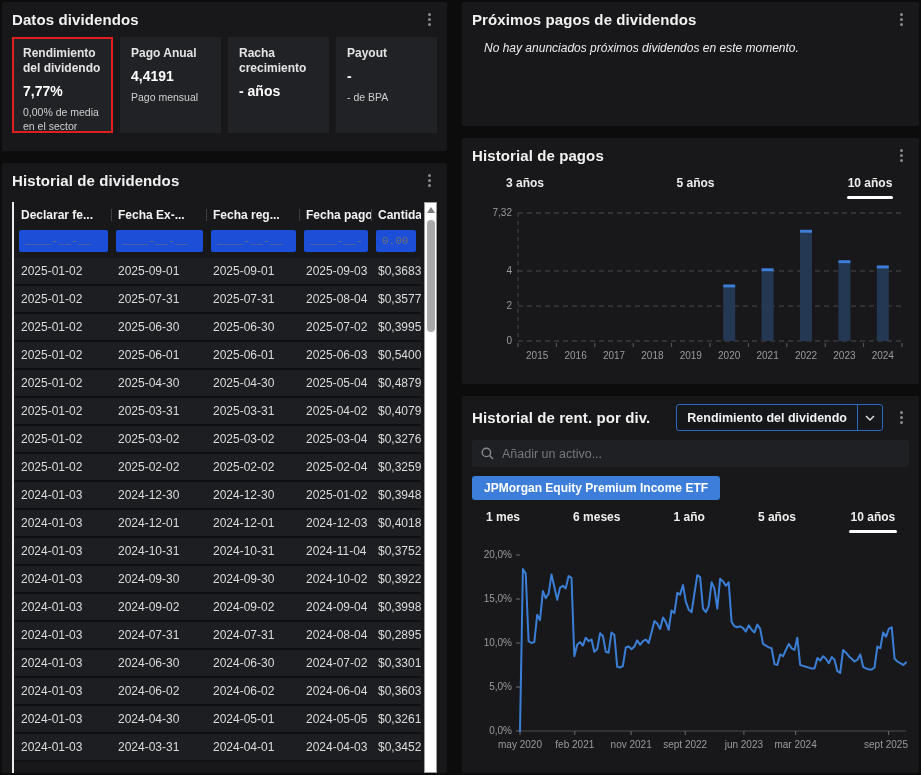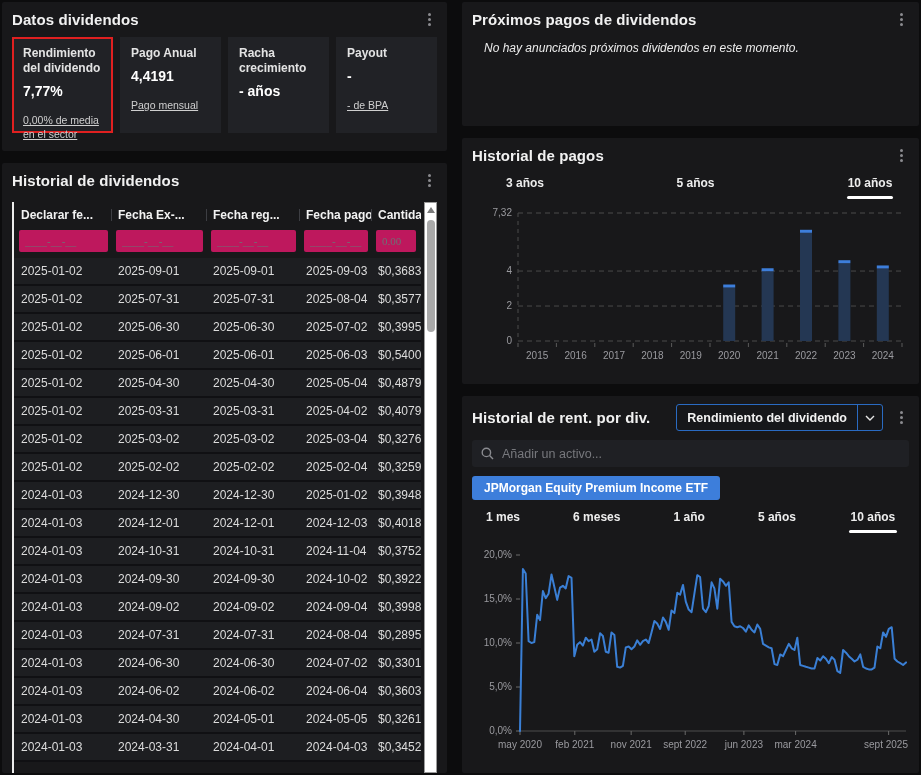--- a/index.html
+++ b/index.html
@@ -16,36 +16,36 @@
            justify-content:center; gap:2px; cursor:pointer; }
   .kebab span { width:3px; height:3px; border-radius:50%; background:#8b8b8f; display:block; }
 
   
   #panel-datos { height:160px; }
   .cards { display:grid; grid-template-columns:repeat(4,1fr); gap:7px; margin-top:9px; }
   .card { background:#212226; border:2px solid transparent; padding:7px 9px; height:96px; }
   .card.highlight { border-color:#e02020; }
   .card .c-title { color:#e3e3e3; font-size:12px; font-weight:bold; line-height:1.25; }
   .card .c-value { color:#ffffff; font-size:14px; font-weight:bold; margin-top:7px; }
-  .card .c-sub   { color:#cfcfcf; font-size:10.5px; line-height:1.3; margin-top:15px;text-decoration:underline; }
+  .card .c-sub   { color:#cfcfcf; font-size:10.5px; line-height:1.3; margin-top:7px; }
 
   
   #panel-table { flex:1; padding-bottom:0; }
   .t-wrap { position:relative; margin-top:13px; border-left:2px solid #ececec; height:571px; overflow:hidden; }
   .t-grid { display:grid; grid-template-columns:97px 95px 93px 72px 1fr; }
   .t-head { padding-right:16px; }
   .t-head .th { color:#f2f2f2; font-size:12px; font-weight:bold; padding:6px 4px 6px 7px;
                 white-space:nowrap; overflow:hidden; position:relative; }
   .t-head .th + .th::before { content:""; position:absolute; left:0; top:7px; bottom:7px;
                 width:1px; background:#3d3e43; }
   .t-filter { padding:2px 16px 6px 2px; }
   .t-filter .tf { padding:0 5px 0 3px; }
-  .t-filter .tf input { width:100%; height:22px; background:#be185d; border:none; border-radius:2px;
+  .t-filter .tf input { width:100%; height:22px; background:#1d4ed8; border:none; border-radius:2px;
                 color:#bdbdbd; font-size:11px; padding:0 6px; outline:none;
-                font-family:Liberation Serif, serif; }
+                font-family:Liberation Mono, monospace; }
   .t-filter .tf input::placeholder { color:#6f6f74; }
   .t-body { padding-right:16px; }
   .t-body .tr { background:#1d1e21; border-bottom:2px solid #101013; height:28px; }
   .t-body .td { color:#dcdcdc; font-size:12px; line-height:26px; padding-left:7px; white-space:nowrap; }
   .t-scroll { position:absolute; top:0; right:0; width:13px; height:100%; background:#ffffff;
               border:1px solid #9b9b9b; }
   .t-scroll-up { height:14px; display:flex; align-items:center; justify-content:center; cursor:pointer; }
   .t-scroll-up::after { content:""; width:0; height:0; border-left:4px solid transparent;
               border-right:4px solid transparent; border-bottom:6px solid #7c7c7c; }
   .t-scroll-thumb { position:absolute; left:1.5px; top:17px; width:8px; height:112px;

